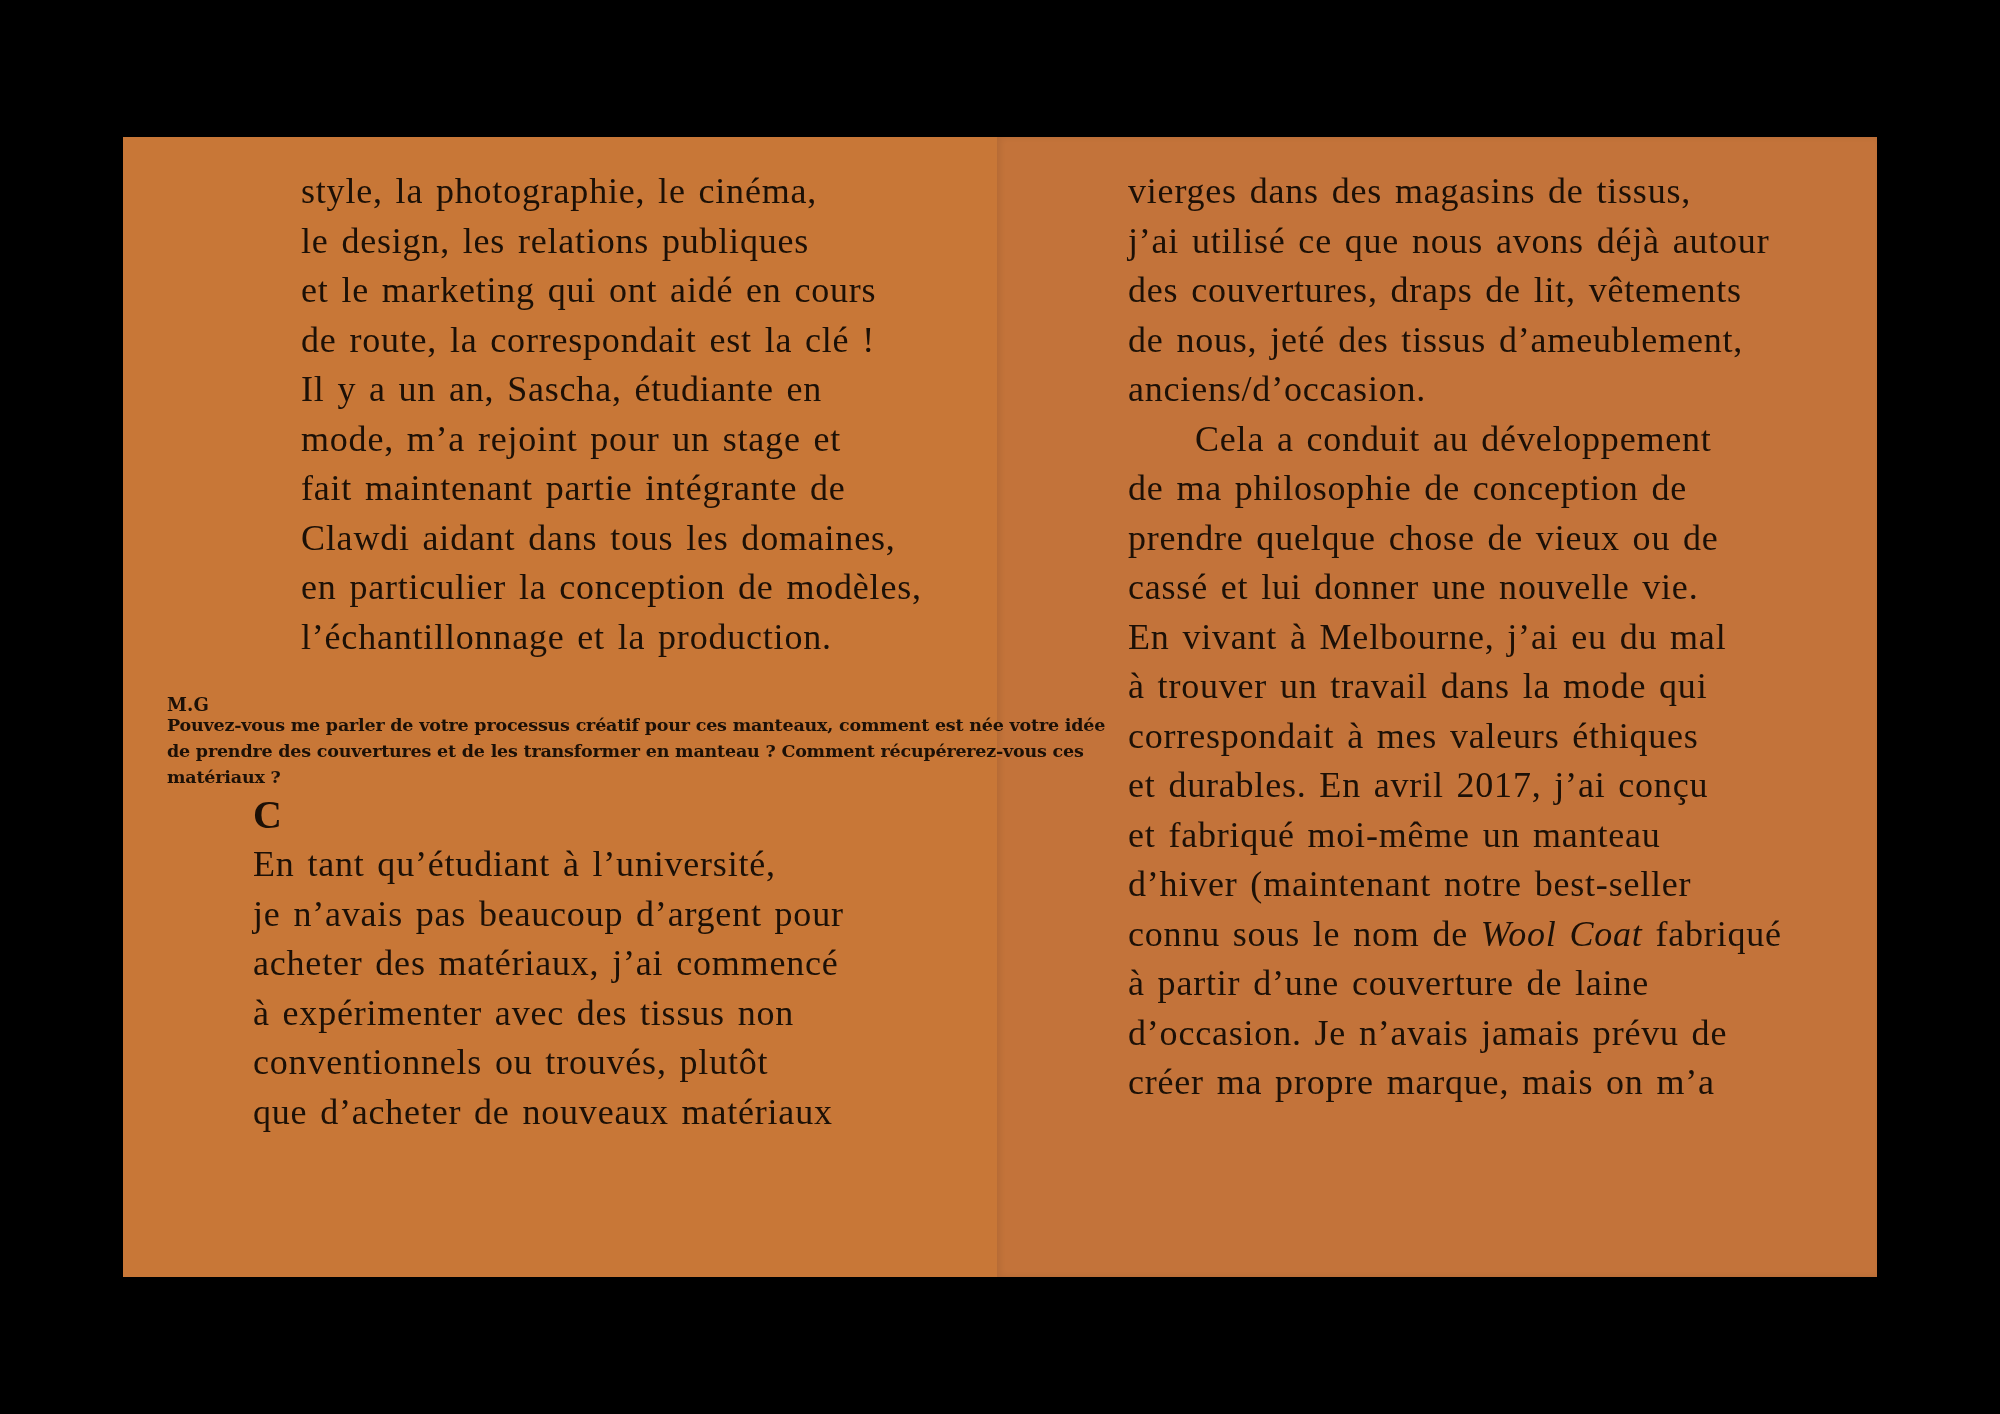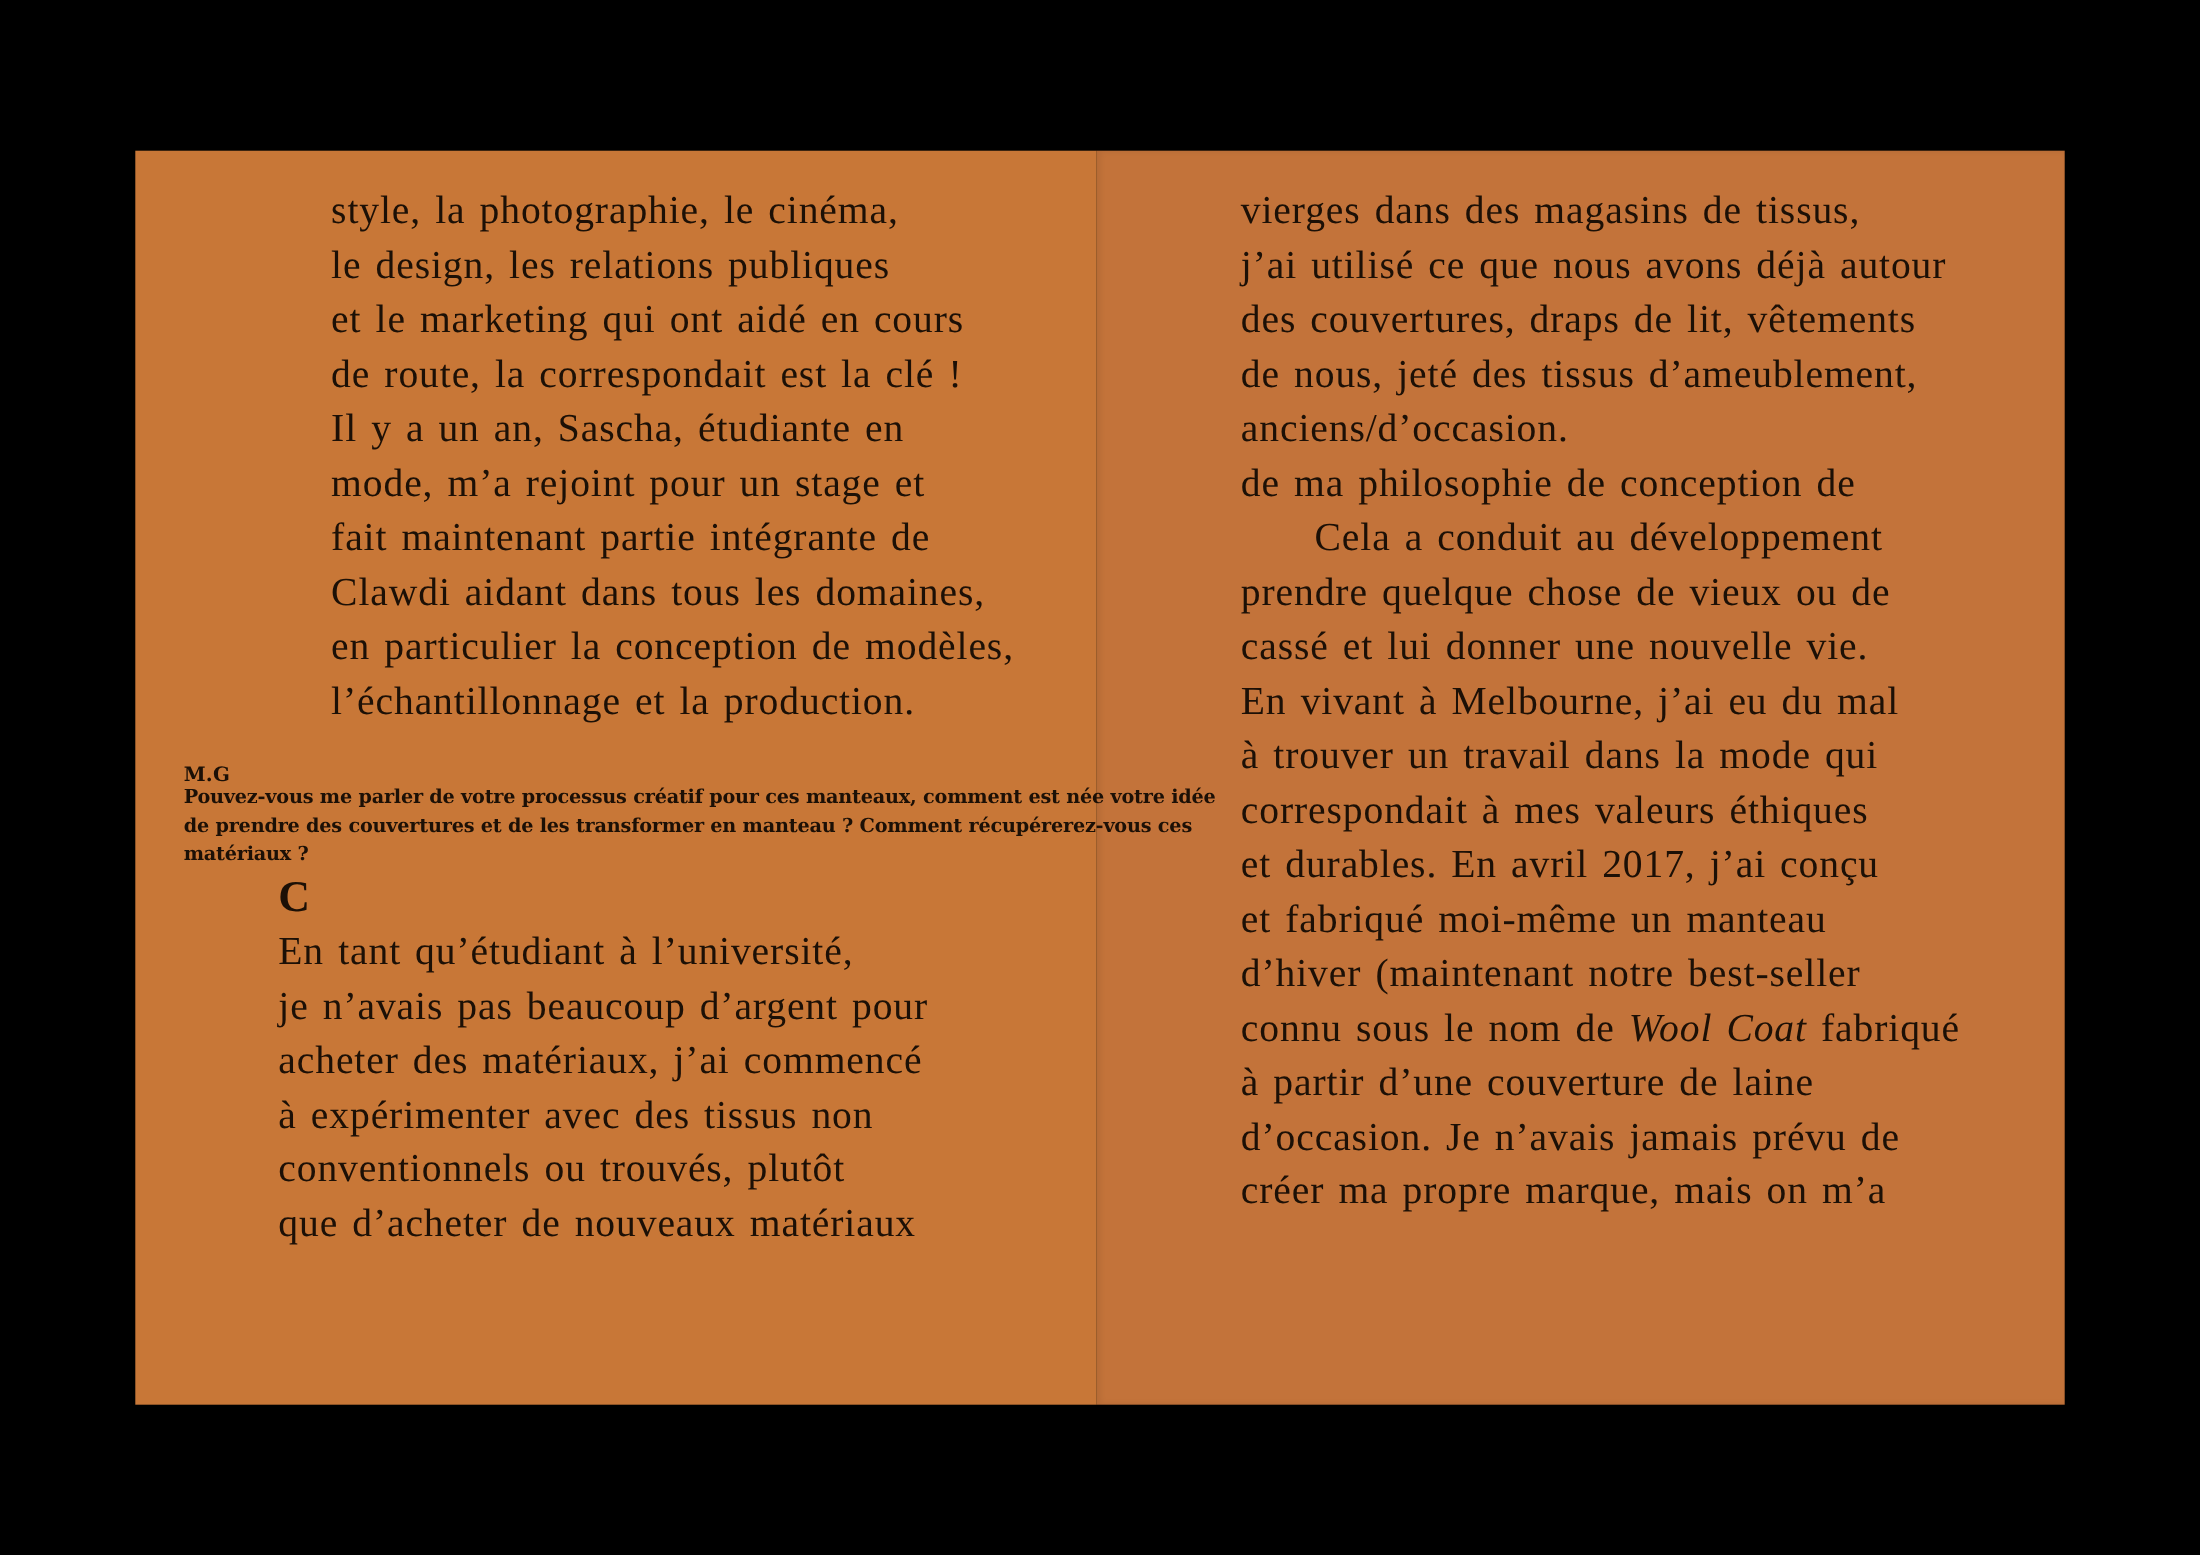--- a/index.html
+++ b/index.html
@@ -119,22 +119,22 @@
         <div class="line">conventionnels ou trouvés, plutôt</div>
         <div class="line">que d’acheter de nouveaux matériaux</div>
       </div>
 
     <div class="textblock body-text para-right">
         <div class="line">vierges dans des magasins de tissus,</div>
         <div class="line">j’ai utilisé ce que nous avons déjà autour</div>
         <div class="line">des couvertures, draps de lit, vêtements</div>
         <div class="line">de nous, jeté des tissus d’ameublement,</div>
         <div class="line">anciens/d’occasion.</div>
+        <div class="line indent">Cela a conduit au développement</div>
         <div class="line">de ma philosophie de conception de</div>
-        <div class="line indent">Cela a conduit au développement</div>
         <div class="line">prendre quelque chose de vieux ou de</div>
         <div class="line">cassé et lui donner une nouvelle vie.</div>
         <div class="line">En vivant à Melbourne, j’ai eu du mal</div>
         <div class="line">à trouver un travail dans la mode qui</div>
         <div class="line">correspondait à mes valeurs éthiques</div>
         <div class="line">et durables. En avril 2017, j’ai conçu</div>
         <div class="line">et fabriqué moi-même un manteau</div>
         <div class="line">d’hiver (maintenant notre best-seller</div>
         <div class="line"><span>connu sous le nom de </span><span class="italic">Wool Coat</span><span> fabriqué</span></div>
         <div class="line">à partir d’une couverture de laine</div>

